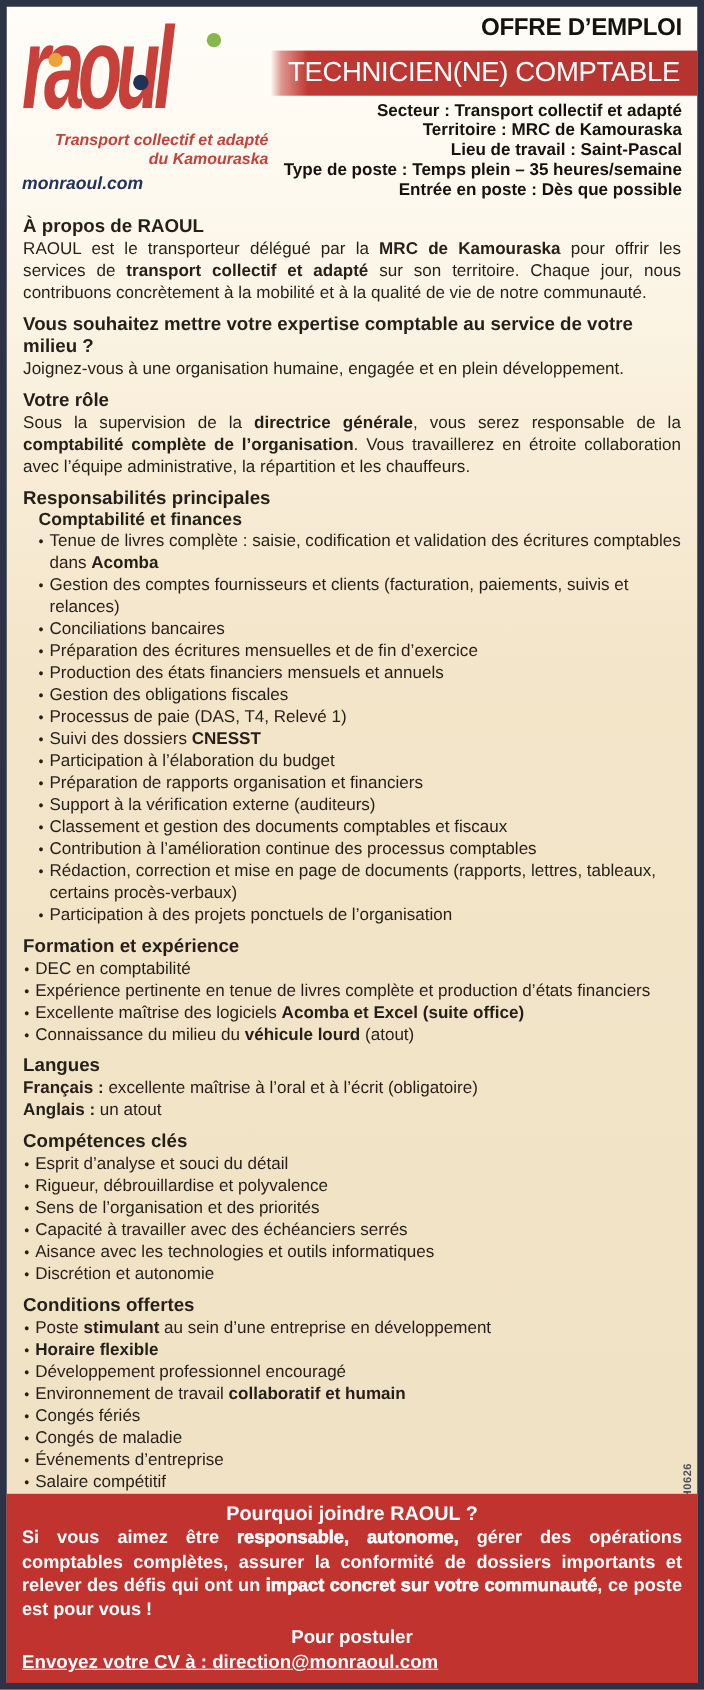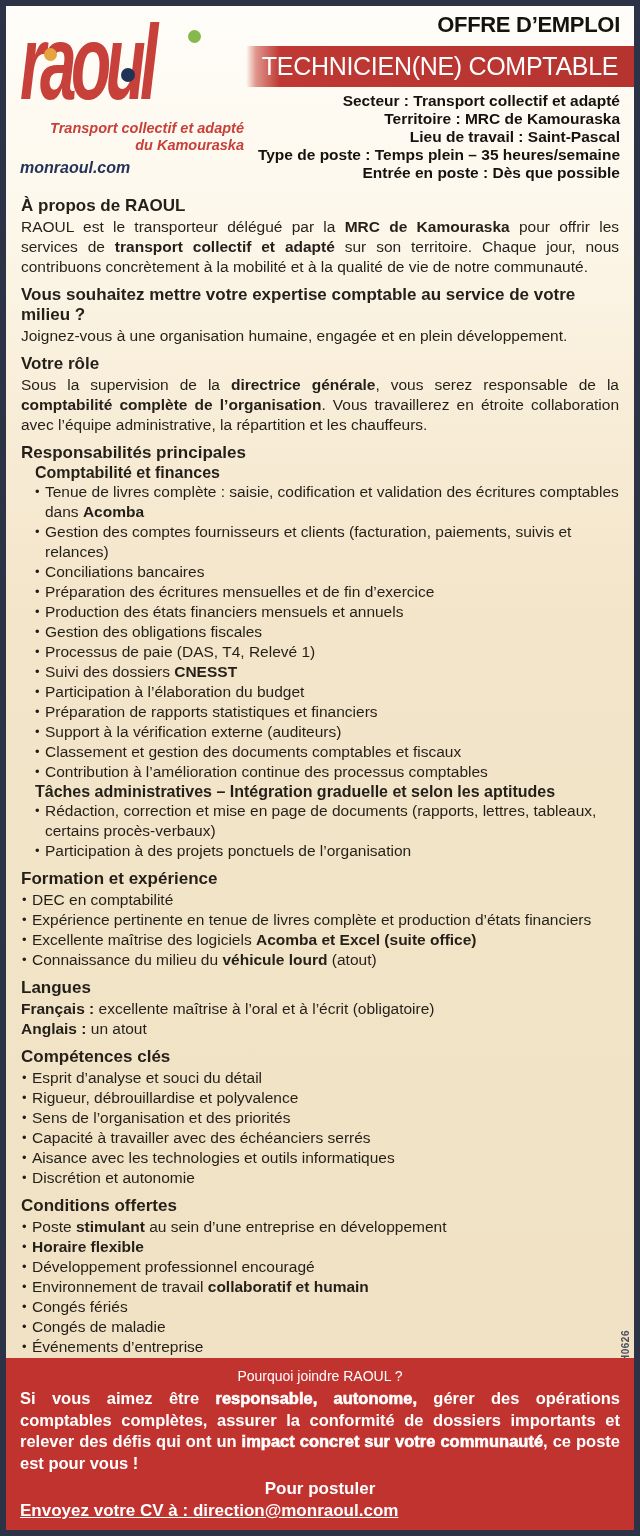--- a/index.html
+++ b/index.html
@@ -46,21 +46,21 @@
   .doc-body b{font-weight:bold;}
 
   
   .vcode{position:absolute;right:3px;bottom:144px;writing-mode:vertical-rl;
          transform:rotate(180deg);font-size:10px;font-weight:bold;color:#4a4f5e;
          letter-spacing:0.5px;}
 
   
   .footer{position:absolute;left:0;right:0;bottom:0;background:#c0332f;color:#fff;
           padding:7px 14px 9px;}
-  .f-title{text-align:center;font-weight:normal;font-size:14px;line-height:23px;}
+  .f-title{text-align:center;font-weight:bold;font-size:18px;line-height:23px;}
   .f-body{text-align:justify;font-weight:bold;font-size:16.5px;line-height:21.5px;}
   .f-body b{-webkit-text-stroke:0.55px #fff;}
   .f-apply-title{text-align:center;font-weight:bold;font-size:17px;line-height:23px;margin-top:3px;}
   .f-apply{text-align:left;font-weight:bold;font-size:17px;line-height:21px;text-decoration:underline;}
 </style>
 </head>
 <body>
 
 <div class="stage">
   <div class="page">
@@ -105,26 +105,25 @@
         <ul class="indent">
           <li><span>Tenue de livres complète : saisie, codification et validation des écritures comptables dans </span><b>Acomba</b></li>
           <li><span>Gestion des comptes fournisseurs et clients (facturation, paiements, suivis et relances)</span></li>
           <li><span>Conciliations bancaires</span></li>
           <li><span>Préparation des écritures mensuelles et de fin d’exercice</span></li>
           <li><span>Production des états financiers mensuels et annuels</span></li>
           <li><span>Gestion des obligations fiscales</span></li>
           <li><span>Processus de paie (DAS, T4, Relevé 1)</span></li>
           <li><span>Suivi des dossiers </span><b>CNESST</b></li>
           <li><span>Participation à l’élaboration du budget</span></li>
-          <li><span>Préparation de rapports statistiques et financiers</span></li>
+          <li><span>Préparation de rapports organisation et financiers</span></li>
           <li><span>Support à la vérification externe (auditeurs)</span></li>
           <li><span>Classement et gestion des documents comptables et fiscaux</span></li>
           <li><span>Contribution à l’amélioration continue des processus comptables</span></li>
         </ul>
-        <div class="h3">Tâches administratives – Intégration graduelle et selon les aptitudes</div>
         <ul class="indent">
           <li><span>Rédaction, correction et mise en page de documents (rapports, lettres, tableaux, certains procès-verbaux)</span></li>
           <li><span>Participation à des projets ponctuels de l’organisation</span></li>
         </ul>
         <div class="h2">Formation et expérience</div>
         <ul>
           <li><span>DEC en comptabilité</span></li>
           <li><span>Expérience pertinente en tenue de livres complète et production d’états financiers</span></li>
           <li><span>Excellente maîtrise des logiciels </span><b>Acomba et Excel (suite office)</b></li>
           <li><span>Connaissance du milieu du </span><b>véhicule lourd</b><span> (atout)</span></li>

